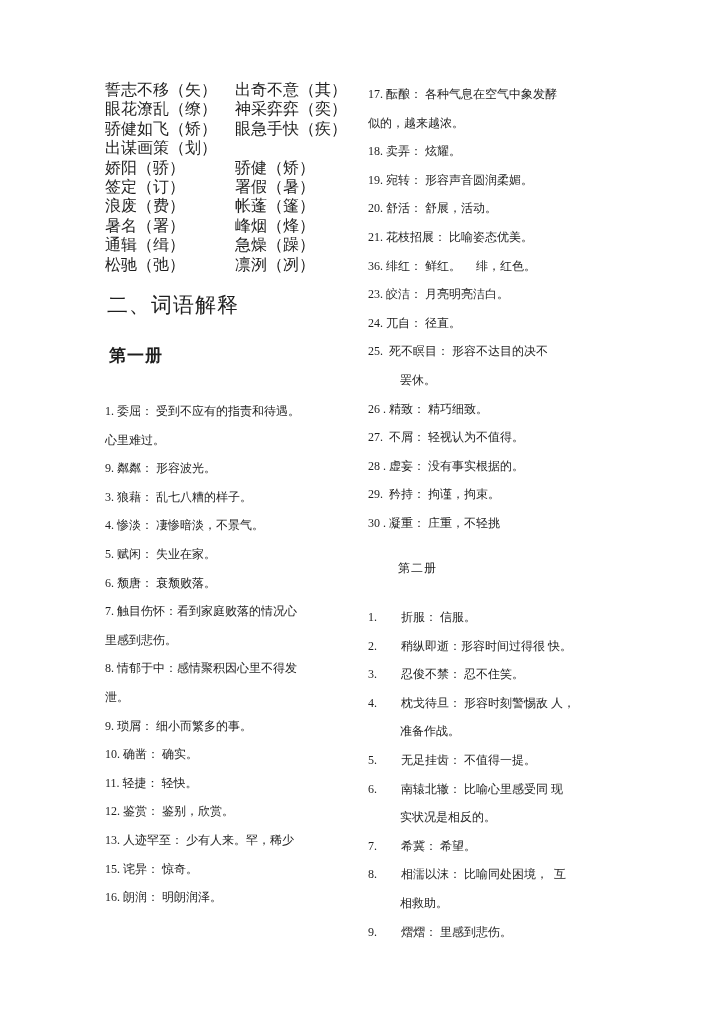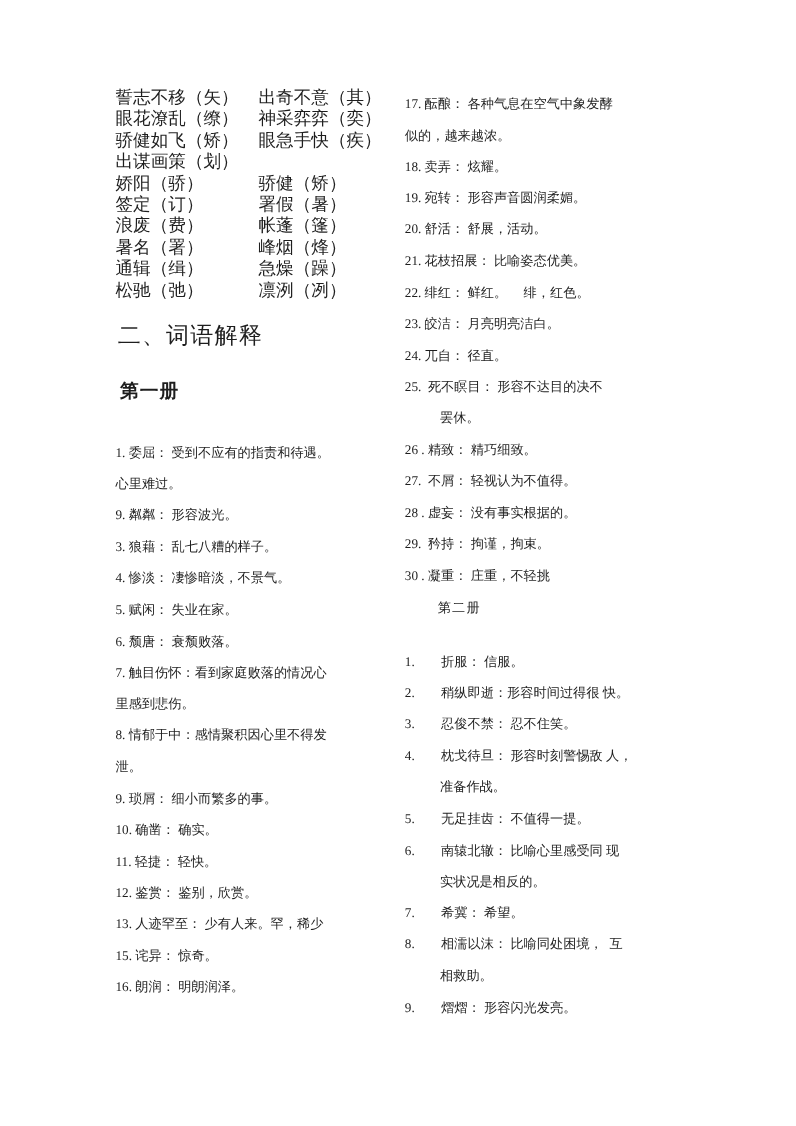--- a/index.html
+++ b/index.html
@@ -40,21 +40,21 @@
   .lines-left  { left: 105px; top: 397px; }
   .lines-right { left: 368px; top: 80px;  }
   .line {
     height: 28.6px; line-height: 28.6px;
     font-size: 12px; white-space: pre;
   }
   .lm { display: inline-block; width: 33px; }
   .ind { padding-left: 32px; }
   .vol2 {
     padding-left: 30px;
-    margin-bottom: 21px;
+    margin-top: 16px; margin-bottom: 21px;
     letter-spacing: 1px;
   }
 </style>
 </head>
 <body>
 
 <div class="page">
 
   <div class="block pairs-block">
 
@@ -97,21 +97,21 @@
     </div>
 
   <div class="block lines-right">
 
   <div class="line"><span>17. 酝酿： 各种气息在空气中象发酵</span></div>
       <div class="line"><span>似的，越来越浓。</span></div>
       <div class="line"><span>18. 卖弄： 炫耀。</span></div>
       <div class="line"><span>19. 宛转： 形容声音圆润柔媚。</span></div>
       <div class="line"><span>20. 舒活： 舒展，活动。</span></div>
       <div class="line"><span>21. 花枝招展： 比喻姿态优美。</span></div>
-      <div class="line"><span>22. 绯红： 鲜红。     绯，红色。</span></div>
+      <div class="line"><span>36. 绯红： 鲜红。     绯，红色。</span></div>
       <div class="line"><span>23. 皎洁： 月亮明亮洁白。</span></div>
       <div class="line"><span>24. 兀自： 径直。</span></div>
       <div class="line"><span>25.  死不瞑目： 形容不达目的决不</span></div>
       <div class="line ind"><span>罢休。</span></div>
       <div class="line"><span>26 . 精致： 精巧细致。</span></div>
       <div class="line"><span>27.  不屑： 轻视认为不值得。</span></div>
       <div class="line"><span>28 . 虚妄： 没有事实根据的。</span></div>
       <div class="line"><span>29.  矜持： 拘谨，拘束。</span></div>
       <div class="line"><span>30 . 凝重： 庄重，不轻挑</span></div>
       <div class="line vol2"><span>第二册</span></div>
@@ -119,16 +119,16 @@
       <div class="line"><span class="lm">2.</span><span>稍纵即逝：形容时间过得很 快。</span></div>
       <div class="line"><span class="lm">3.</span><span>忍俊不禁： 忍不住笑。</span></div>
       <div class="line"><span class="lm">4.</span><span>枕戈待旦： 形容时刻警惕敌 人，</span></div>
       <div class="line ind"><span>准备作战。</span></div>
       <div class="line"><span class="lm">5.</span><span>无足挂齿： 不值得一提。</span></div>
       <div class="line"><span class="lm">6.</span><span>南辕北辙： 比喻心里感受同 现</span></div>
       <div class="line ind"><span>实状况是相反的。</span></div>
       <div class="line"><span class="lm">7.</span><span>希冀： 希望。</span></div>
       <div class="line"><span class="lm">8.</span><span>相濡以沫： 比喻同处困境，  互</span></div>
       <div class="line ind"><span>相救助。</span></div>
-      <div class="line"><span class="lm">9.</span><span>熠熠： 形容闪光发亮。</span></div>
+      <div class="line"><span class="lm">9.</span><span>熠熠： 里感到悲伤。</span></div>
     </div>
 
 </div>
 
 </body></html>

